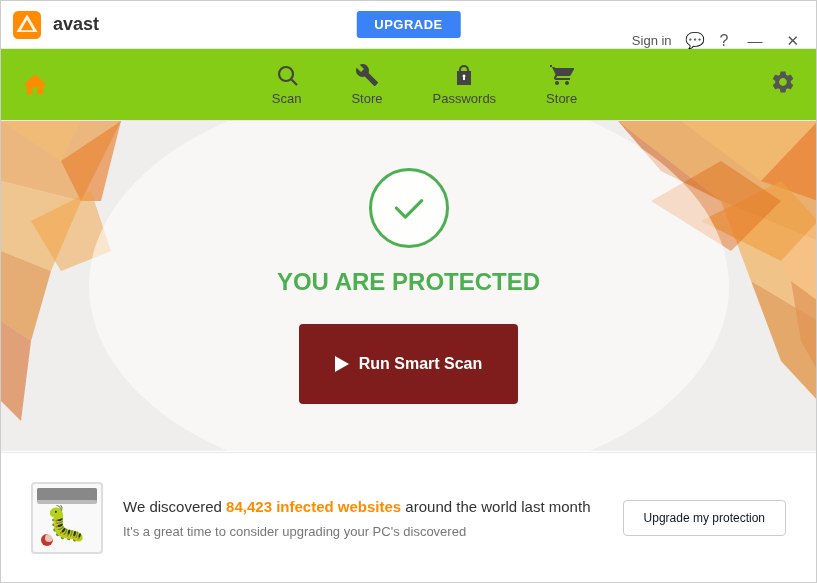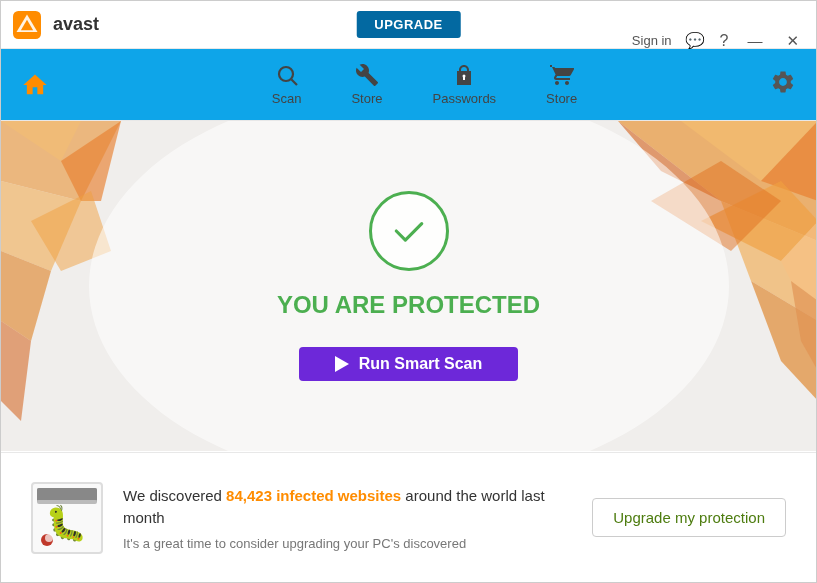--- a/index.html
+++ b/index.html
@@ -45,21 +45,21 @@
     }
     .logo-text {
       font-size: 18px;
       font-weight: 600;
       color: #333;
     }
     .upgrade-btn {
       position: absolute;
       left: 50%;
       transform: translateX(-50%);
-      background: #0369a1;
+      background: #3b82f6;
       color: #fff;
       border: none;
       border-radius: 3px;
       padding: 6px 18px;
       font-size: 13px;
       font-weight: 700;
       letter-spacing: 0.5px;
       cursor: pointer;
     }
     .title-bar-right {
@@ -86,21 +86,21 @@
       border: none;
       font-size: 15px;
       color: #555;
       cursor: pointer;
       padding: 2px 5px;
     }
 
     
     .nav-bar {
       height: 72px;
-      background: #0ea5e9;
+      background: #84cc16;
       display: flex;
       align-items: center;
       border-bottom: 1px solid #e8e8e8;
       padding: 0 20px;
       position: relative;
       z-index: 10;
     }
     .nav-home {
       color: #FF8C00;
       font-size: 26px;
@@ -174,25 +174,25 @@
       font-size: 24px;
       font-weight: 700;
       color: #333;
       margin-bottom: 20px;
     }
     .protected-text span {
       color: #4CAF50;
     }
 
     .smart-scan-btn {
-      background: #6d28d9;
+      background: #7f1d1d;
       color: #fff;
       border: none;
       border-radius: 4px;
-      padding: 8px 36px;
+      padding: 31px 36px;
       font-size: 16px;
       font-weight: 600;
       cursor: pointer;
       display: flex;
       align-items: center;
       gap: 10px;
       margin-top: 8px;
     }
     .play-triangle {
       width: 0;
@@ -258,25 +258,25 @@
       color: #FF8C00;
       font-weight: 700;
     }
     .bottom-sub {
       font-size: 13px;
       color: #777;
     }
 
     .upgrade-protection-btn {
       background: #fff;
-      color: #4d7c0f;
+      color: #0f172a;
       border: 1.5px solid #ccc;
       border-radius: 4px;
       padding: 10px 20px;
-      font-size: 15px;
+      font-size: 12px;
       cursor: pointer;
       white-space: nowrap;
       flex-shrink: 0;
     }
 
     
     .poly-bg {
       position: absolute;
       top: 0; left: 0; right: 0;
       height: 330px;

